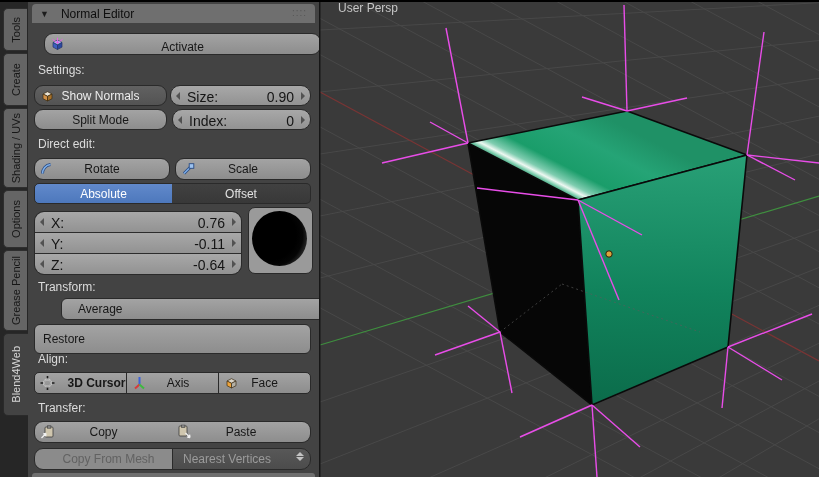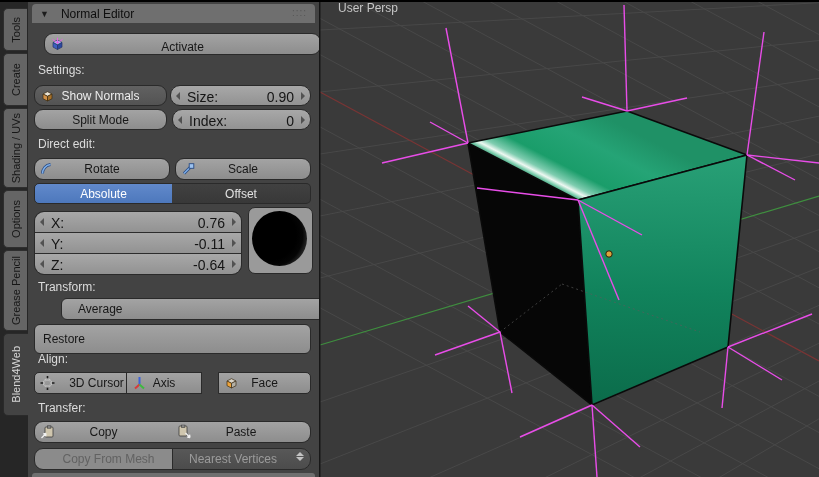--- a/index.html
+++ b/index.html
@@ -44,21 +44,21 @@
   .xyz .num{position:relative;display:block;border:none;border-radius:0;height:20px;margin-bottom:1px;}
   .xyz .num:first-child{border-radius:9px 9px 0 0;}
   .xyz .num:last-child{border-radius:0 0 9px 9px;margin-bottom:0;}
   .sphere-box{position:absolute;left:220px;top:205px;width:63px;height:65px;background:#9a9a9a;
               border:1px solid #2a2a2a;border-radius:7px;}
   .sphere{position:absolute;left:3px;top:3px;width:55px;height:55px;border-radius:50%;
           background:radial-gradient(circle at 36% 44%, #000 52%, #050505 66%, #6e6e6e 100%);cursor:pointer;}
   .ddown{position:absolute;box-sizing:border-box;border:1px solid #2a2a2a;border-radius:0 10px 10px 0;
          background:linear-gradient(#585858,#4c4c4c);color:#9b9b9b;font-size:12px;
          display:flex;align-items:center;cursor:pointer;}
-  .ddown .dtxt{margin-left:16px;text-align:center;}
+  .ddown .dtxt{margin-left:10px;text-align:center;}
   .dd-arrows{position:absolute;right:6px;top:3px;display:flex;flex-direction:column;gap:1px;}
   .dd-arrows i{width:0;height:0;border:4px solid transparent;}
   .dd-arrows .up{border-bottom-color:#c2c2c2;border-top:none;}
   .dd-arrows .dn{border-top-color:#c2c2c2;border-bottom:none;}
   .sliver{position:absolute;left:4px;top:471px;width:283px;height:4px;background:#6f6f6f;border-radius:3px 3px 0 0;}
   
   #vpwrap{position:absolute;left:319px;top:0;width:500px;height:477px;}
   #vp{display:block;}
   #vplabel{position:absolute;left:19px;top:1px;font-size:12px;color:#c6c6c6;}
 </style>
@@ -188,23 +188,23 @@
       <span>Restore</span>
     </div>
 
     <div class="lbl" style="left:10px;top:350px;">Align:</div>
     <div class="btn rl5" style="left:6px;top:370px;width:93px;height:22px;">
       <svg class="ico" viewBox="0 0 15 15">
         <path d="M7.5,0.5 V3.5 M7.5,11.5 V14.5 M0.5,7.5 H3.5 M11.5,7.5 H14.5" stroke="#1d1d1d" stroke-width="1.6"></path>
         <circle cx="7.5" cy="7.5" r="3.6" fill="none" stroke="#e8e8e8" stroke-width="1.6"></circle>
         <circle cx="7.5" cy="7.5" r="3.6" fill="none" stroke="#555" stroke-width="0.5"></circle>
       </svg>
-      <span style="margin-left:32px;">3D Cursor</span>
-    </div>
-    <div class="btn" style="left:98px;top:370px;width:76px;height:22px;">
+      <span style="margin-left:32px;font-weight:bold;">3D Cursor</span>
+    </div>
+    <div class="btn" style="left:98px;top:370px;width:104px;height:22px;">
       <svg class="ico" viewBox="0 0 15 15">
         <line x1="7.5" y1="1.5" x2="7.5" y2="9" stroke="#3d62d8" stroke-width="2"></line>
         <line x1="7.5" y1="9" x2="3" y2="13" stroke="#d83a3a" stroke-width="2"></line>
         <line x1="7.5" y1="9" x2="12" y2="13" stroke="#3fb83f" stroke-width="2"></line>
       </svg>
       <span>Axis</span>
     </div>
     <div class="btn rr5" style="left:190px;top:370px;width:93px;height:22px;">
       <svg class="ico" viewBox="0 0 15 15">
         <polygon points="3,5.5 7.5,3.2 12,5.5 7.5,7.8" fill="#d9d4c8" stroke="#3a2a10" stroke-width="0.7"></polygon>

